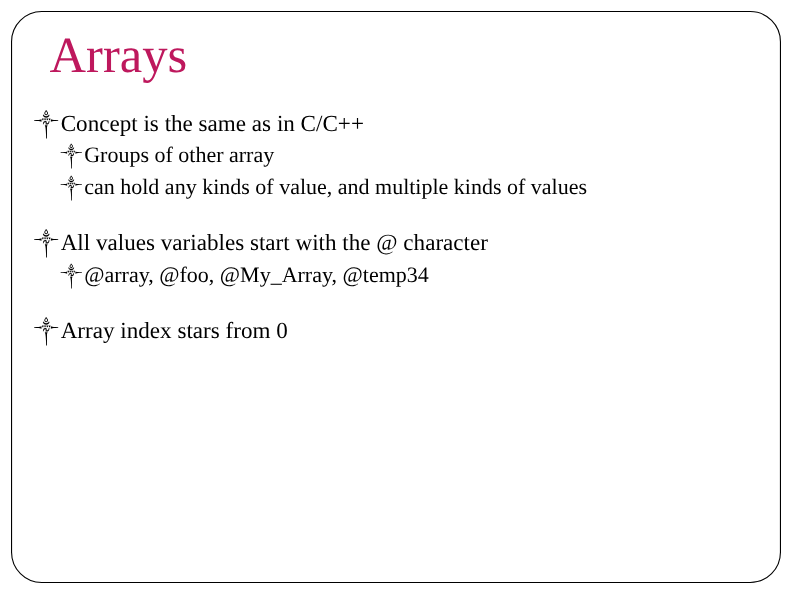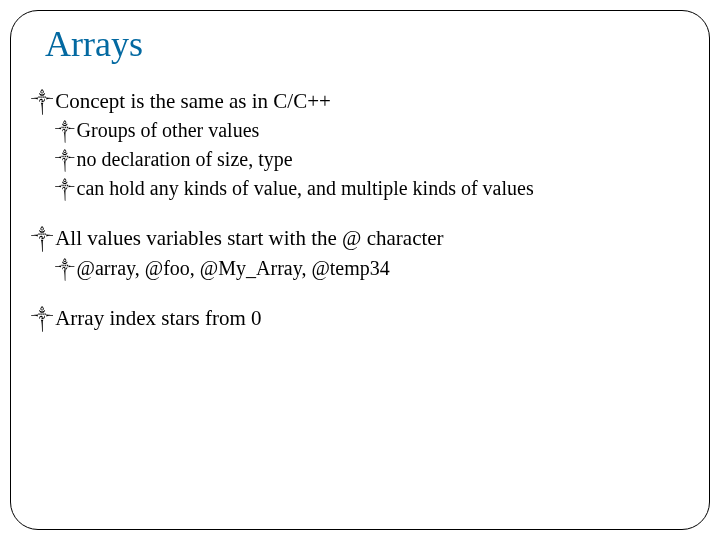--- a/index.html
+++ b/index.html
@@ -16,22 +16,22 @@
     width: 700px;
     height: 520px;
     margin: 10px;
     border: 1.5px solid #000;
     border-radius: 28px;
     padding: 12px 20px 20px 20px;
     position: relative;
     overflow: hidden;
   }
   .title {
-    font-size: 36px;
-    color: #0369a1;
+    font-size: 46px;
+    color: #be185d;
     margin: 0 0 14px 14px;
     font-weight: normal;
   }
   .bullets {
     font-size: 21px;
     line-height: 1.35;
   }
   .l1 {
     margin: 22px 0 2px 0;
   }
@@ -55,20 +55,19 @@
     font-size: 15px;
   }
 </style>
 </head>
 <body>
 
 <div class="slide">
   <h1 class="title">Arrays</h1>
   <div class="bullets" id="bullets">
       <div class="l1"><span class="glyph">༒</span><span>Concept is the same as in C/C++</span></div>
-      <div class="l2"><span class="glyph sm">༒</span><span>Groups of other values</span></div>
-      <div class="l2"><span class="glyph sm">༒</span><span>no declaration of size, type</span></div>
+      <div class="l2"><span class="glyph sm">༒</span><span>Groups of other array</span></div>
       <div class="l2"><span class="glyph sm">༒</span><span>can hold any kinds of value, and multiple kinds of values</span></div>
       <div class="l1"><span class="glyph">༒</span><span>All values variables start with the @ character</span></div>
       <div class="l2"><span class="glyph sm">༒</span><span class="bold">@array, @foo, @My_Array, @temp34</span></div>
       <div class="l1"><span class="glyph">༒</span><span>Array index stars from 0</span></div>
     </div>
 </div>
 
 </body></html>

